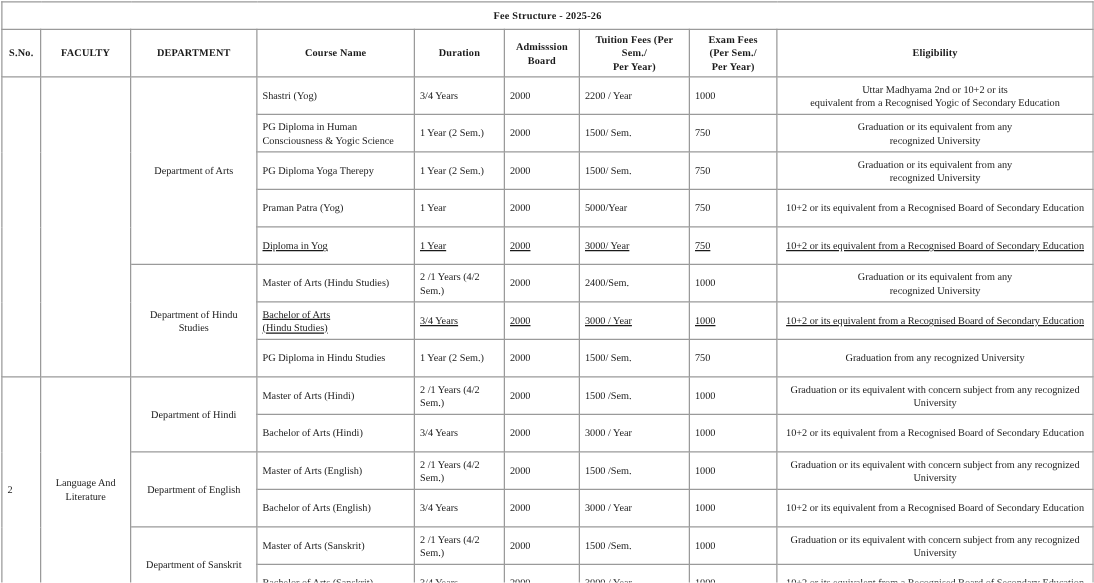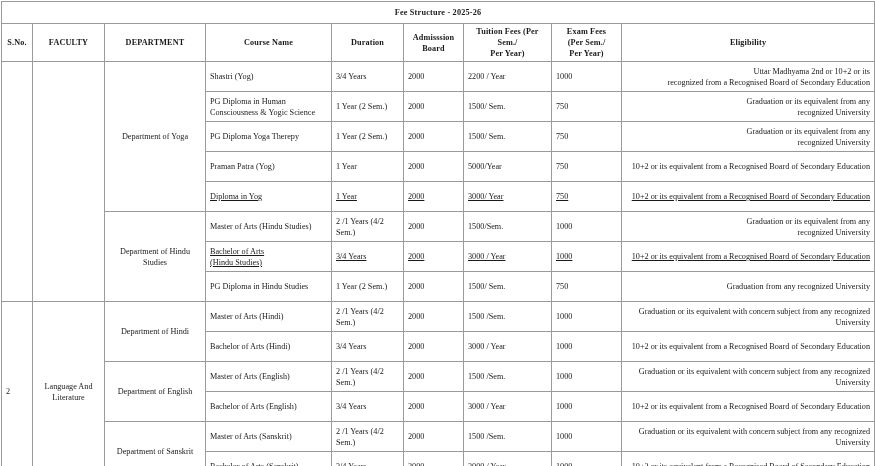--- a/index.html
+++ b/index.html
@@ -61,21 +61,21 @@
   }
   td.dept {
     text-align: center;
     font-size: 8.2px;
   }
   td.faculty {
     text-align: center;
     font-size: 8.2px;
   }
   td.elig {
-    text-align: right;
+    text-align: center;
     padding-left: 5px;
     font-size: 8px;
     line-height: 1.45;
     vertical-align: middle;
   }
   
   col.c-sno      { width: 31px; }
   col.c-faculty  { width: 72px; }
   col.c-dept     { width: 101px; }
   col.c-course   { width: 126px; }
@@ -125,29 +125,29 @@
           <div>(Per Sem./</div>
           <div>Per Year)</div>
         </th>
         <th>Eligibility</th>
       </tr>
     </thead>
     <tbody id="fee-body">
         <tr style="height: 30px;">
           <td class="ctr" rowspan="8"></td>
           <td class="faculty" rowspan="8"></td>
-          <td class="dept" rowspan="5">Department of Yoga</td>
+          <td class="dept" rowspan="5">Department of Arts</td>
           <td class="lft">Shastri (Yog)</td>
           <td class="ctr">3/4 Years</td>
           <td class="ctr">2000</td>
           <td class="ctr">2200 / Year</td>
           <td class="ctr">1000</td>
           <td class="elig">
             <div>Uttar Madhyama 2nd or 10+2 or its</div>
-            <div>recognized from a Recognised Board of Secondary Education</div>
+            <div>equivalent from a Recognised Yogic of Secondary Education</div>
           </td>
         </tr>
         <tr style="height: 30px;">
           <td class="lft">
             <div>PG Diploma in Human</div>
             <div>Consciousness &amp; Yogic Science</div>
           </td>
           <td class="ctr">1 Year  (2 Sem.)</td>
           <td class="ctr">2000</td>
           <td class="ctr">1500/ Sem.</td>
@@ -185,21 +185,21 @@
           <td class="elig">10+2 or its equivalent from a Recognised Board of Secondary Education</td>
         </tr>
         <tr style="height: 30px;">
           <td class="dept" rowspan="3">Department of Hindu Studies</td>
           <td class="lft">Master of Arts (Hindu Studies)</td>
           <td class="ctr">
             <div>2 /1 Years (4/2</div>
             <div>Sem.)</div>
           </td>
           <td class="ctr">2000</td>
-          <td class="ctr">1500/Sem.</td>
+          <td class="ctr">2400/Sem.</td>
           <td class="ctr">1000</td>
           <td class="elig">
             <div>Graduation or its equivalent from any</div>
             <div>recognized University</div>
           </td>
         </tr>
         <tr style="height: 30px; text-decoration: underline;">
           <td class="lft">
             <div>Bachelor of Arts</div>
             <div>(Hindu Studies)</div>

